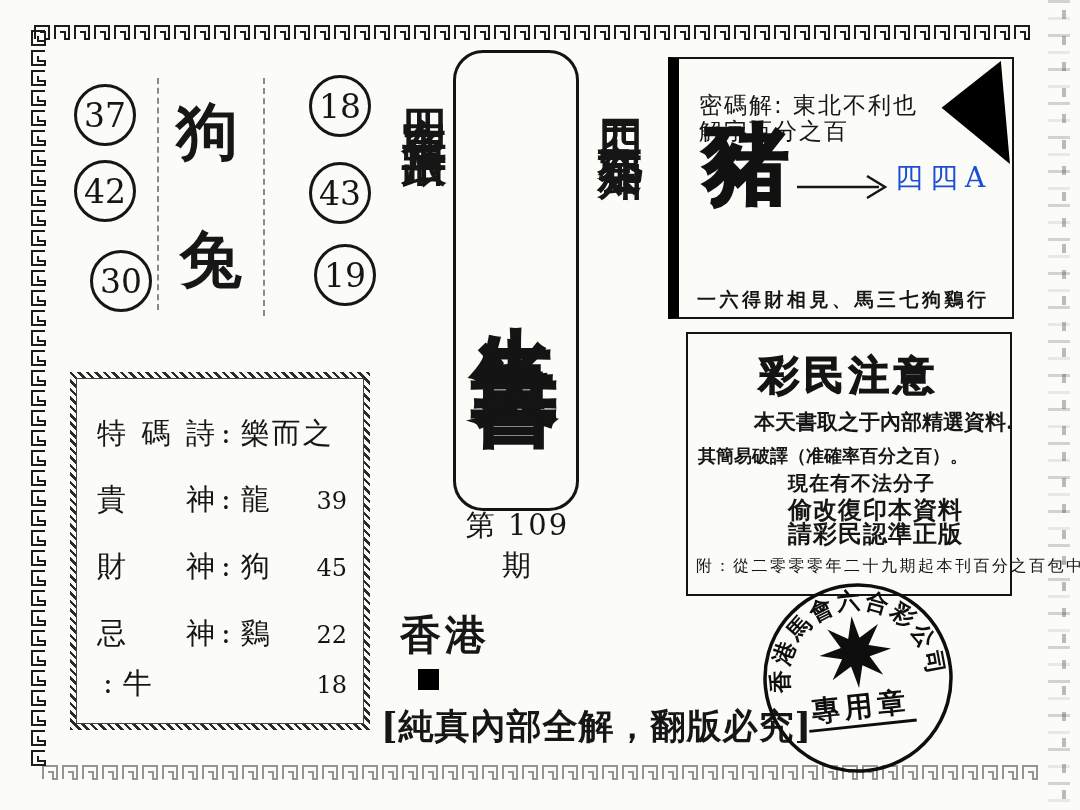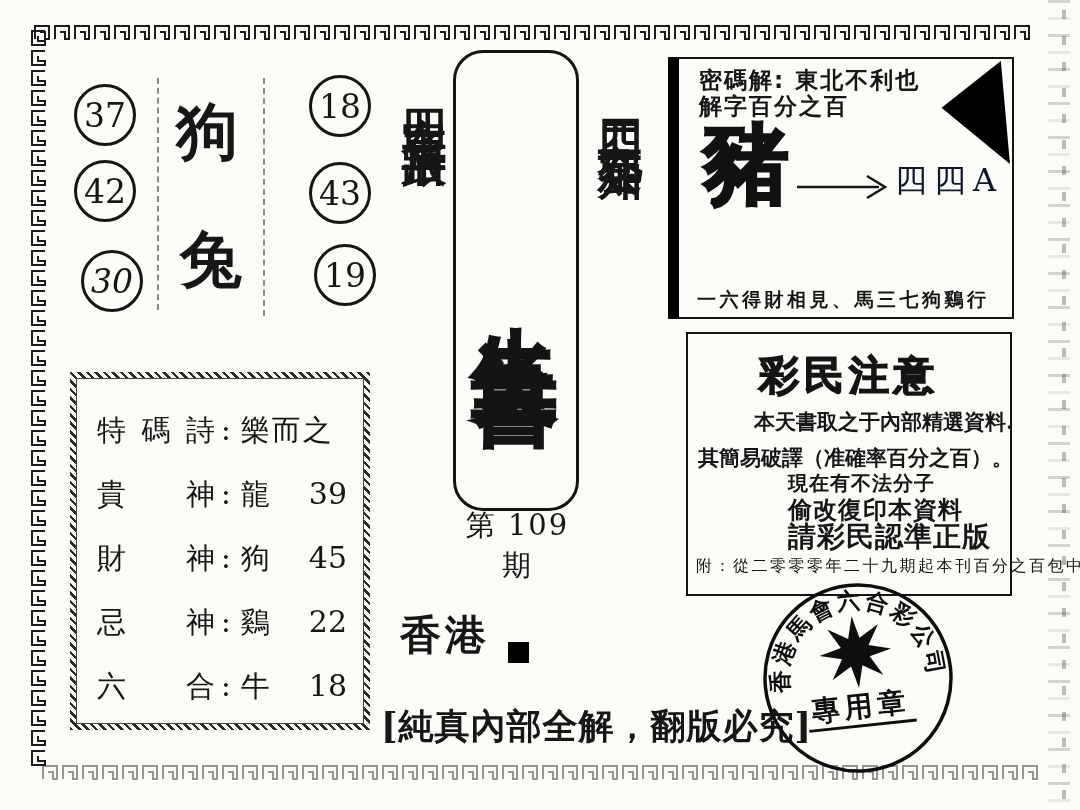--- a/index.html
+++ b/index.html
@@ -38,63 +38,63 @@
   }
   .chain-box-inner{
     width:100%; height:100%; background:#fbfbf8; border:1px solid #444;
     box-sizing:border-box; display:flex; flex-direction:column;
     justify-content:space-evenly; padding:8px 16px 8px 20px;
   }
   .srow{display:flex; align-items:baseline; font-size:29px;}
   .srow .lbl{width:118px; text-align:justify; text-align-last:justify;margin-top:16px;}
   .srow .colon{margin:0 10px 0 6px;}
   .srow .val{letter-spacing:2px;}
-  .srow .num{margin-left:auto; font-size:30px; font-family:"DejaVu Serif", serif;}
+  .srow .num{margin-left:auto; font-size:24px; font-family:"DejaVu Serif", serif;}
   
   .vtext{writing-mode:vertical-rl; text-orientation:upright; letter-spacing:6px;}
   .vphrase{font-size:45px; font-weight:600;}
   .title-box{
     left:453px; top:50px; width:120px; height:455px;
     border:3px solid #141414; border-radius:30px;
     display:flex; align-items:center; justify-content:center;
   }
   .title-text{
     writing-mode:vertical-rl; text-orientation:upright;
     font-size:86px; font-weight:900; line-height:1;
     letter-spacing:12px; -webkit-text-stroke:2px #141414;
   }
   .issue{left:445px; top:506px; width:145px; text-align:center; font-size:29px; letter-spacing:2px;}
   
   .code-box{
     left:668px; top:57px; width:346px; height:262px;
     border:2px solid #141414; border-left:11px solid #000; box-sizing:border-box;
   }
-  .code-line{position:absolute; left:20px; font-size:23px; font-weight:700; letter-spacing:2px; font-family:"DejaVu Sans", sans-serif;}
+  .code-line{position:absolute; left:20px; font-size:23px; font-weight:400; letter-spacing:2px; font-family:"DejaVu Sans", sans-serif;margin-top:25px;}
   .tri{
     position:absolute; left:258px; top:1px; width:76px; height:106px;
     background:#000; clip-path:polygon(84% 1%, 96% 98%, 6% 45%);
   }
   .big-zodiac{
     position:absolute; left:24px; top:62px; font-size:86px; font-weight:900;
     -webkit-text-stroke:3px #111; line-height:1;
   }
   .arrow-svg line,.arrow-svg path{stroke:#161616; stroke-width:2.5; fill:none;}
-  .code-result{position:absolute; left:216px; top:100px; font-size:32px; letter-spacing:7px; font-weight:400; color:#0f172a;}
+  .code-result{position:absolute; left:216px; top:100px; font-size:28px; letter-spacing:7px; font-weight:400; color:#1d4ed8;}
   .code-poem{position:absolute; left:18px; font-size:19px; letter-spacing:3.5px; font-weight:600; white-space:nowrap;}
   
   .notice-box{
     left:686px; top:332px; width:326px; height:264px;
     border:2.5px solid #141414; box-sizing:border-box;
   }
   .notice-title{position:absolute; left:0; top:14px; width:100%; text-align:center;
     font-size:40px; font-weight:900; letter-spacing:5px; -webkit-text-stroke:1.5px #141414;}
   .nline{position:absolute; white-space:nowrap; font-weight:700;}
   .notice-foot{position:absolute; left:8px; top:222px; font-size:16px; letter-spacing:2.5px; white-space:nowrap; font-weight:500;}
   
-  .hk-line{left:400px; top:608px; display:flex; align-items:flex-end; font-size:41px; font-weight:700; letter-spacing:4px;}
+  .hk-line{left:400px; top:608px; display:flex; align-items:flex-start; font-size:41px; font-weight:700; letter-spacing:4px;flex-direction:column;}
   .hk-square{width:21px; height:21px; background:#000; margin:6px 16px 0 18px;}
   .slogan{left:381px; top:703px; font-size:35px; letter-spacing:1px; white-space:nowrap; font-weight:600;}
   
   .stamp{left:756px; top:576px; transform:rotate(-6deg);}
   .stamp circle{fill:none; stroke:#0e0e0e; stroke-width:3.5;}
   .stamp .arc-guide{fill:none; stroke:none;}
   .stamp text{fill:#0e0e0e;}
   .stamp .arc-text{font-size:23px; font-weight:700; letter-spacing:3px;}
   .stamp .seal-text{font-size:28px; font-weight:800; letter-spacing:5px;}
   .stamp .underline{stroke:#0e0e0e; stroke-width:3;}
@@ -116,21 +116,21 @@
   </svg>
   <div class="abs right-smudge"></div>
   <div class="abs right-smudge2"></div>
 
   <div class="abs num-circle" style="left:74px; top:84px;">
       <span>37</span>
     </div>
   <div class="abs num-circle" style="left:74px; top:160px;">
       <span>42</span>
     </div>
-  <div class="abs num-circle" style="left:81px; top:250px;font-style:italic;">
+  <div class="abs num-circle" style="left:90px; top:250px;">
       <span>30</span>
     </div>
 
   <div class="abs dashline" style="left:157px; top:78px; height:232px;"></div>
   <div class="abs zchar" style="left:176px; top:90px;">狗</div>
   <div class="abs zchar" style="left:180px; top:218px;">兔</div>
   <div class="abs dashline" style="left:263px; top:78px; height:238px;"></div>
 
   <div class="abs num-circle" style="left:309px; top:75px;">
       <span>18</span>
@@ -162,21 +162,20 @@
           <span class="val">狗</span>
           <span class="num">45</span>
       </div>
       <div class="srow">
         <span class="lbl">忌神</span>
           <span class="colon">:</span>
           <span class="val">鷄</span>
           <span class="num">22</span>
       </div>
       <div class="srow">
-        <span class="lbl">六合</span>
           <span class="colon">:</span>
           <span class="val">牛</span>
           <span class="num">18</span>
       </div>
     </div>
   </div>
 
   <div class="abs vtext vphrase" style="left:394px; top:74px; height:360px;">四字在上三后跟</div>
   <div class="abs title-box">
     <div class="title-text">生肖天書</div>
@@ -193,24 +192,24 @@
       <line x1="2" y1="16" x2="84" y2="16"></line>
       <path d="M72,5 L90,16 L72,27"></path>
     </svg>
     <div class="code-result">四四A</div>
     <div class="code-poem" style="top:228px;">一六得財相見、馬三七狗鷄行</div>
   </div>
 
   <div class="abs notice-box">
     <div class="notice-title">彩民注意</div>
     <div class="nline" style="left:66px; top:74px; font-size:21px;">本天書取之于內部精選資料.</div>
-    <div class="nline" style="left:10px; top:110px; font-size:21px;">其簡易破譯（准確率百分之百）。</div>
+    <div class="nline" style="left:10px; top:110px; font-size:18px;">其簡易破譯（准確率百分之百）。</div>
     <div class="nline" style="left:100px; top:136px; font-size:20px; letter-spacing:1px;">現在有不法分子</div>
     <div class="nline" style="left:100px; top:160px; font-size:24px; letter-spacing:1px;">偷改復印本資料</div>
-    <div class="nline" style="left:100px; top:184px; font-size:28px; letter-spacing:1px;">請彩民認準正版</div>
+    <div class="nline" style="left:100px; top:184px; font-size:24px; letter-spacing:1px;">請彩民認準正版</div>
     <div class="notice-foot">附：從二零零零年二十九期起本刊百分之百包中</div>
   </div>
 
   <div class="abs hk-line">
     <span>香港</span>
     <span class="hk-square"></span>
   </div>
   <div class="abs slogan">[純真內部全解，翻版必究]</div>
 
   <svg class="abs stamp" width="204" height="204" viewBox="0 0 204 204">

